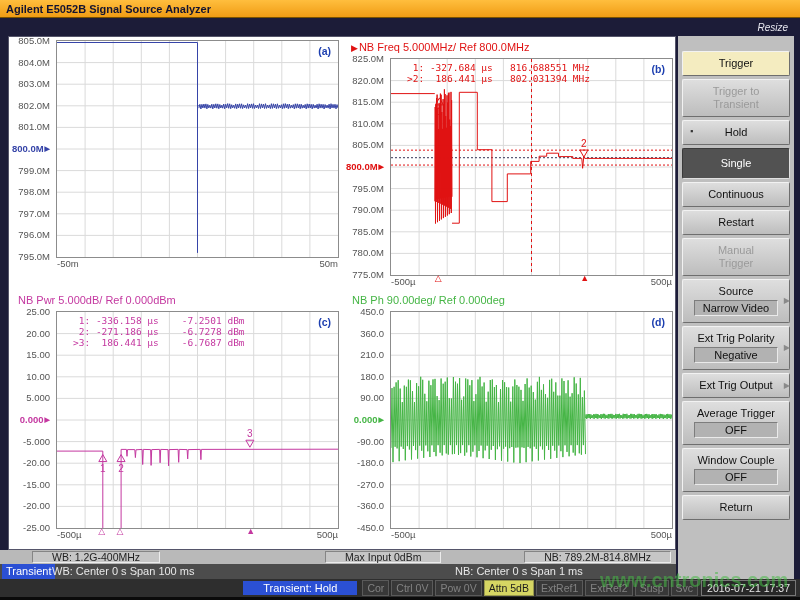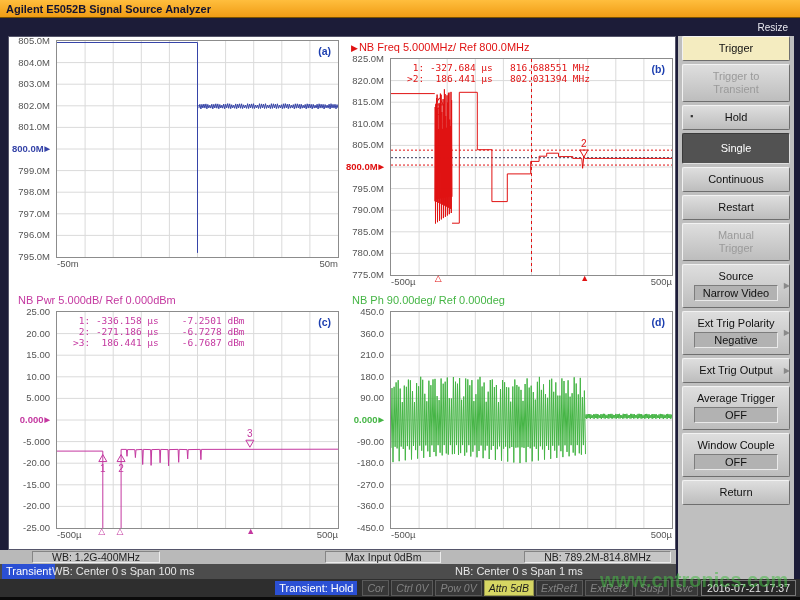--- a/index.html
+++ b/index.html
@@ -3,21 +3,21 @@
 <meta charset="utf-8">
 <style>
   * { margin:0; padding:0; box-sizing:border-box; }
   body { font-family:"Liberation Sans", sans-serif; background:#1c1c38; }
   #screen { position:relative; width:800px; height:600px; background:#1c1c38; overflow:hidden; }
 
   
   .titlebar { position:absolute; left:0; top:0; width:800px; height:18px;
     background:linear-gradient(#ffbe3e,#f09c14); border-bottom:1px solid #7a5200;
     color:#141430; font-size:11px; font-weight:bold; line-height:18px; padding-left:6px; }
-  .resize { position:absolute; top:22px; right:12px; color:#e8e8f0; font-size:10px; }
+  .resize { position:absolute; top:22px; right:12px; color:#e8e8f0; font-size:10px;font-style:italic; }
 
   
   .panel { position:absolute; left:8px; top:36px; width:668px; height:514px;
     background:#ffffff; border:1px solid #55556a;
     display:grid; grid-template-columns:334px 334px; grid-template-rows:253px 253px; padding-top:3px; }
   .quadrant { position:relative; width:334px; height:253px; }
   .plot-header { height:13px; margin:1px 0 4px 8px; font-size:11px; white-space:nowrap; }
   .hdr-arrow { font-size:9px; margin-right:1px; }
   .plot-row { position:relative; height:218px; }
   .ylabels { position:absolute; left:0; top:0; width:44px; height:218px; }
@@ -30,21 +30,21 @@
   .readout { position:absolute; left:16px; top:3px; font-family:"DejaVu Sans Mono", monospace;
     font-size:9.5px; line-height:11px; white-space:pre; }
   .corner-label { position:absolute; top:4px; right:7px; font-size:10.5px; font-weight:bold; color:#1d3fb0; }
   .xlabels { position:relative; margin-left:47px; width:283px; height:12px; font-size:9.5px; color:#555; }
   .xtl { position:absolute; left:1px; top:0; }
   .xtr { position:absolute; right:1px; top:0; }
   .axis-marker { position:absolute; top:-3px; font-size:9px; }
 
   
   .sidebar { position:absolute; left:678px; top:36px; width:116px; height:543px;
-    background:#bfbfbf; padding:0 4px; }
+    background:#bfbfbf; padding:15px 4px; }
   .sbtn { position:relative; margin-bottom:3px; padding:5px 2px; text-align:center;
     font-size:11px; color:#111; background:linear-gradient(#dedede,#bdbdbd);
     border:1px solid; border-color:#f2f2f2 #6e6e6e #6e6e6e #f2f2f2; border-radius:2px; }
   .sbtn.active { background:#f4ecc0; }
   .sbtn.pressed { background:#525252; color:#fff; border-color:#3a3a3a #e0e0e0 #e0e0e0 #3a3a3a; padding:8px 2px; }
   .sbtn.disabled { color:#9a9a9a; }
   .sbl { line-height:13px; }
   .sbv { margin:2px 9px 1px; background:#b2b2b2; border:1px solid; border-color:#7d7d7d #eaeaea #eaeaea #7d7d7d;
     font-size:11px; line-height:14px; }
   .sarrow { position:absolute; right:-1px; top:50%; margin-top:-5px; font-size:8px; color:#8a8a8a; }
@@ -55,21 +55,21 @@
   .band-box { position:absolute; top:1px; height:12px; line-height:11px; font-size:10.5px; color:#222;
     background:#c6c6c6; border:1px solid; border-color:#858585 #ececec #ececec #858585; padding:0 19px;margin-left:29px; }
   .sweep-bar { position:absolute; left:0; top:564px; width:676px; height:15px; background:#4c4c4c;
     font-size:11px; color:#e8e8e8; line-height:15px; }
   .chip { background:#2b50d4; color:#fff; padding:0 4px; }
   .sweep-wb { position:absolute; left:52px; }
   .sweep-nb { position:absolute; left:455px; }
   .sweep-chip { position:absolute; left:2px; top:0; height:15px; line-height:15px; }
   .status-bar { position:absolute; left:0; top:579px; width:800px; height:18px; background:#2e2e2e;
     display:flex; align-items:center; justify-content:flex-end; padding-right:4px; font-size:10.5px; }
-  .trig-chip { background:#2b50d4; color:#fff; padding:1px 4px; margin-right:3px; font-size:11px; }
+  .trig-chip { background:#2b50d4; color:#fff; padding:1px 20px; margin-right:3px; font-size:11px; }
   .scell { background:#383838; border:1px solid #5a5a5a; color:#828282; padding:1px 4px; margin-left:2px; white-space:nowrap; }
   .scell.active { background:#d6d663; color:#1c1c1c; border-color:#99994d; }
   .sdate { background:#282828; border:1px solid #777; color:#e5e5e5; padding:1px 5px; margin-left:3px; white-space:nowrap; }
   .bottom-strip { position:absolute; left:0; top:597px; width:800px; height:3px; background:#0a0a0a; }
 
   .watermark { position:absolute; left:600px; top:569px; font-size:20px; font-weight:bold;
     color:rgba(70,185,70,0.55); letter-spacing:0px; z-index:20; pointer-events:none; }
 </style>
 </head>
 <body>
@@ -358,21 +358,21 @@
   </div>
 
   <div class="sweep-bar">
     <span class="chip sweep-chip">Transient</span>
     <span class="sweep-wb">WB: Center 0 s  Span 100 ms</span>
     <span class="sweep-nb">NB: Center 0 s  Span 1 ms</span>
   </div>
 
   <div class="status-bar">
     <span class="trig-chip">Transient: Hold</span>
-    <span id="status-cells" style="display:flex;font-style:italic;">
+    <span id="status-cells" style="display:flex;">
         <span class="scell">Cor</span>
         <span class="scell">Ctrl  0V</span>
         <span class="scell">Pow  0V</span>
         <span class="scell active">Attn 5dB</span>
         <span class="scell">ExtRef1</span>
         <span class="scell">ExtRef2</span>
         <span class="scell">Susp</span>
         <span class="scell">Svc</span>
       </span>
     <span class="sdate">2016-07-21 17:37</span>

